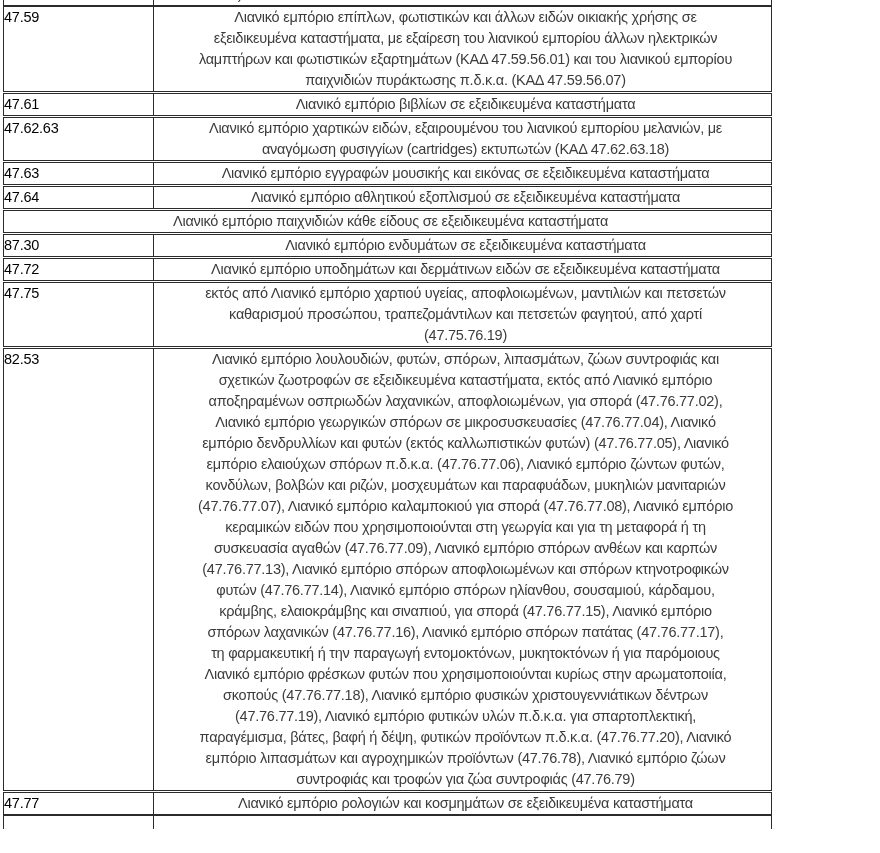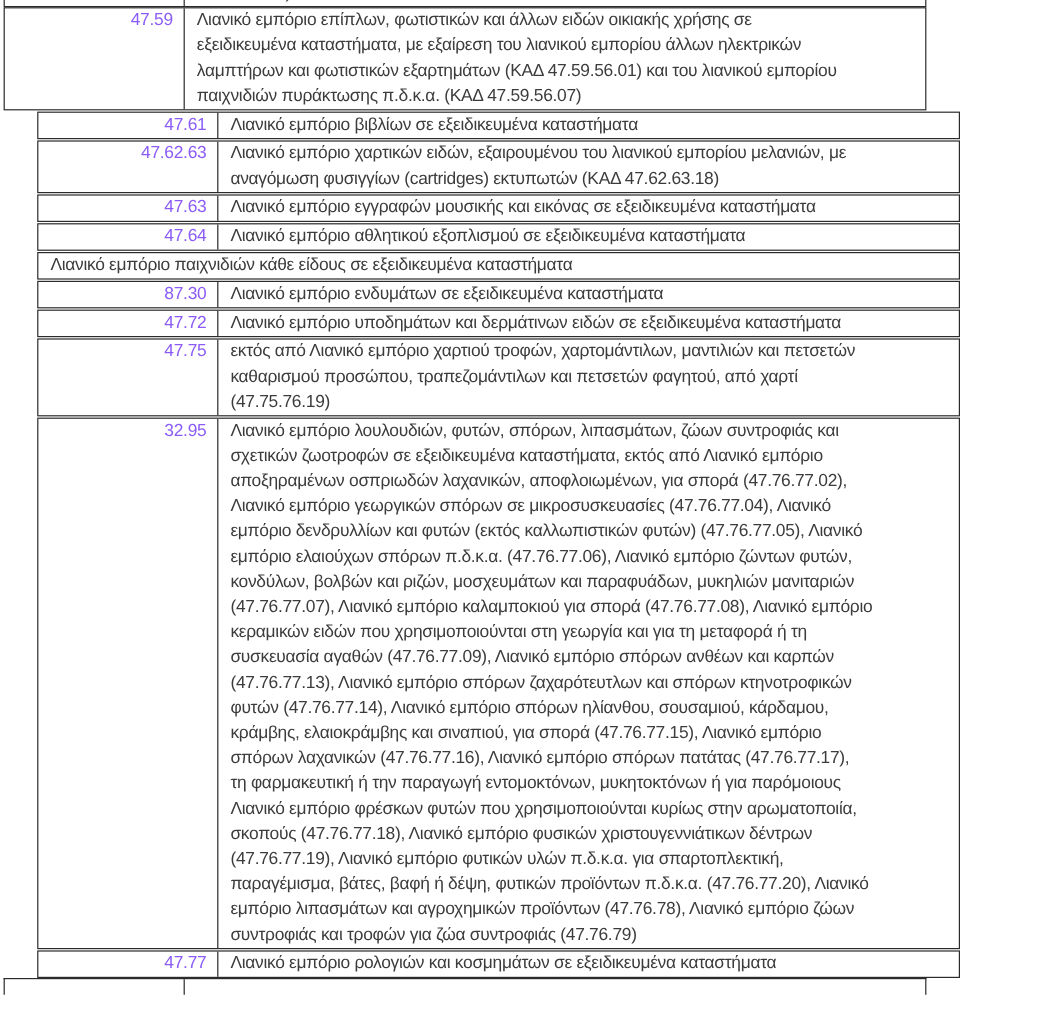--- a/index.html
+++ b/index.html
@@ -25,39 +25,40 @@
     width: 769px;
   }
   .row {
     display: flex;
     align-items: stretch;
     border: 1.5px solid #2b2b2b;
     background: #ffffff;
     box-sizing: border-box;
     width: 769px;
   }
-  .row + .row { margin-top: 1px; margin-left: 28px; }
+  .row + .row { margin-top: 1px; }
   .code-cell {
     width: 150px;
     flex: 0 0 150px;
     box-sizing: border-box;
     border-right: 1.5px solid #2b2b2b;
-    text-align: right;
+    text-align: left;
     padding: 0 9px 0 0;
     line-height: 21px;
-    color: #8b5cf6;
+    color: #000000;
   }
   .desc-cell {
     flex: 1 1 auto;
     padding: 0 4px 0 10px;
     overflow: hidden;
   }
   .line {
     white-space: nowrap;
     line-height: 21px;
+    text-align: center;
   }
   
   .row.clipped-top {
     height: 25px;
     margin-top: -19px;
   }
   .row.clipped-top .desc-cell {
     display: flex;
     align-items: flex-end;
   }
@@ -136,40 +137,40 @@
   <div class="row">
     <div class="code-cell">47.72</div>
     <div class="desc-cell">
             <div class="line">Λιανικό εμπόριο υποδημάτων και δερμάτινων ειδών σε εξειδικευμένα καταστήματα</div>
           </div>
   </div>
 
   <div class="row">
     <div class="code-cell">47.75</div>
     <div class="desc-cell">
-            <div class="line">εκτός από Λιανικό εμπόριο χαρτιού τροφών, χαρτομάντιλων, μαντιλιών και πετσετών</div>
+            <div class="line">εκτός από Λιανικό εμπόριο χαρτιού υγείας, αποφλοιωμένων, μαντιλιών και πετσετών</div>
             <div class="line">καθαρισμού προσώπου, τραπεζομάντιλων και πετσετών φαγητού, από χαρτί</div>
             <div class="line">(47.75.76.19)</div>
           </div>
   </div>
 
   <div class="row">
-    <div class="code-cell">32.95</div>
+    <div class="code-cell">82.53</div>
     <div class="desc-cell">
             <div class="line">Λιανικό εμπόριο λουλουδιών, φυτών, σπόρων, λιπασμάτων, ζώων συντροφιάς και</div>
             <div class="line">σχετικών ζωοτροφών σε εξειδικευμένα καταστήματα, εκτός από Λιανικό εμπόριο</div>
             <div class="line">αποξηραμένων οσπριωδών λαχανικών, αποφλοιωμένων, για σπορά (47.76.77.02),</div>
             <div class="line">Λιανικό εμπόριο γεωργικών σπόρων σε μικροσυσκευασίες (47.76.77.04), Λιανικό</div>
             <div class="line">εμπόριο δενδρυλλίων και φυτών (εκτός καλλωπιστικών φυτών) (47.76.77.05),  Λιανικό</div>
             <div class="line">εμπόριο ελαιούχων σπόρων π.δ.κ.α. (47.76.77.06), Λιανικό εμπόριο ζώντων φυτών,</div>
             <div class="line">κονδύλων, βολβών και ριζών, μοσχευμάτων και παραφυάδων, μυκηλιών μανιταριών</div>
             <div class="line">(47.76.77.07), Λιανικό εμπόριο καλαμποκιού για σπορά (47.76.77.08), Λιανικό εμπόριο</div>
             <div class="line">κεραμικών ειδών που χρησιμοποιούνται στη γεωργία και για τη μεταφορά ή τη</div>
             <div class="line">συσκευασία αγαθών (47.76.77.09), Λιανικό εμπόριο σπόρων ανθέων και καρπών</div>
-            <div class="line">(47.76.77.13), Λιανικό εμπόριο σπόρων ζαχαρότευτλων και σπόρων κτηνοτροφικών</div>
+            <div class="line">(47.76.77.13), Λιανικό εμπόριο σπόρων αποφλοιωμένων και σπόρων κτηνοτροφικών</div>
             <div class="line">φυτών (47.76.77.14), Λιανικό εμπόριο σπόρων ηλίανθου, σουσαμιού, κάρδαμου,</div>
             <div class="line">κράμβης, ελαιοκράμβης και σιναπιού, για σπορά (47.76.77.15), Λιανικό εμπόριο</div>
             <div class="line">σπόρων λαχανικών (47.76.77.16), Λιανικό εμπόριο σπόρων πατάτας (47.76.77.17),</div>
             <div class="line">τη φαρμακευτική ή την παραγωγή εντομοκτόνων, μυκητοκτόνων ή για παρόμοιους</div>
             <div class="line">Λιανικό εμπόριο φρέσκων φυτών που χρησιμοποιούνται κυρίως στην αρωματοποιία,</div>
             <div class="line">σκοπούς (47.76.77.18), Λιανικό εμπόριο φυσικών χριστουγεννιάτικων δέντρων</div>
             <div class="line">(47.76.77.19), Λιανικό εμπόριο φυτικών υλών π.δ.κ.α. για σπαρτοπλεκτική,</div>
             <div class="line">παραγέμισμα, βάτες, βαφή ή δέψη, φυτικών προϊόντων π.δ.κ.α. (47.76.77.20), Λιανικό</div>
             <div class="line">εμπόριο λιπασμάτων και αγροχημικών προϊόντων (47.76.78), Λιανικό εμπόριο ζώων</div>
             <div class="line">συντροφιάς και τροφών για ζώα συντροφιάς (47.76.79)</div>

